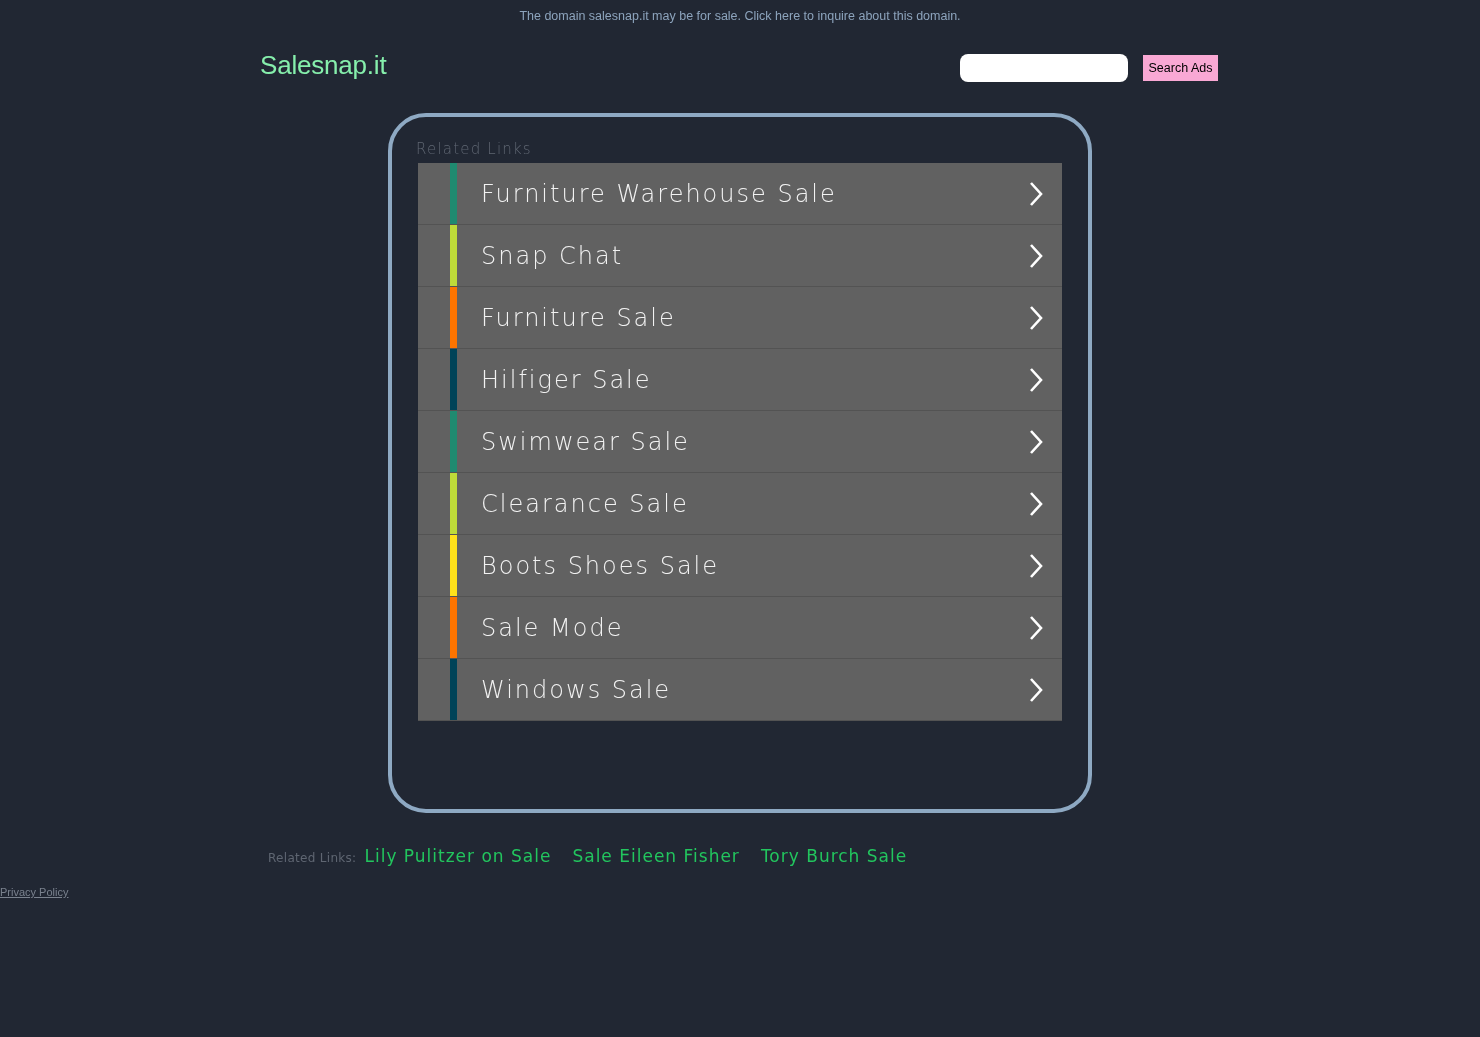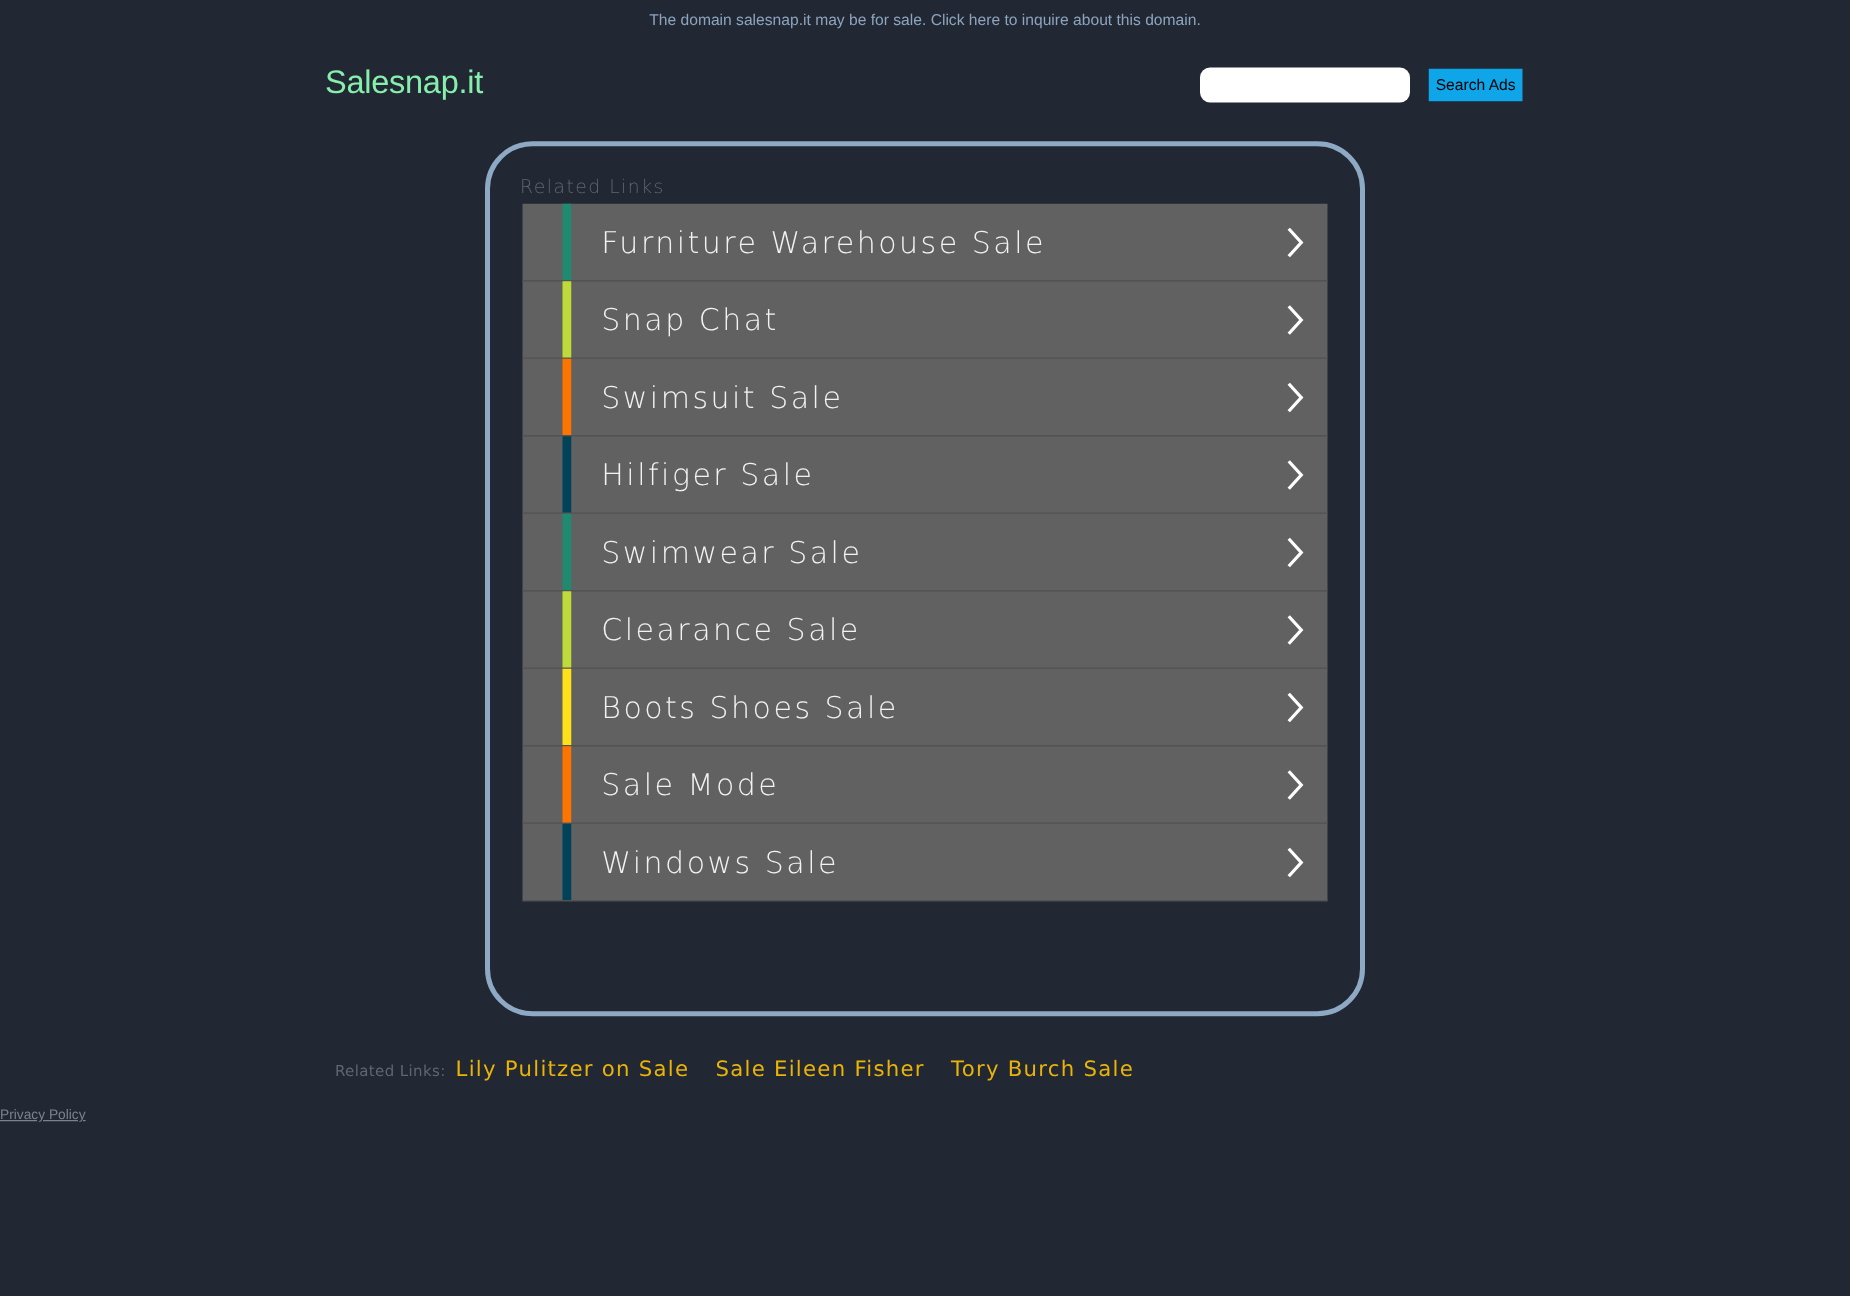--- a/index.html
+++ b/index.html
@@ -16,21 +16,21 @@
     position:absolute; left:260px; top:50px;
     font-family:"Liberation Sans", sans-serif; font-size:26px; color:#86efac;
     text-decoration:none; letter-spacing:-0.2px;
   }
   .search-input {
     position:absolute; left:960px; top:54px; width:168px; height:28px;
     border:none; border-radius:8px; background:#fff; padding:0 8px; box-sizing:border-box;
   }
   .search-btn {
     position:absolute; left:1143px; top:55px; width:75px; height:26px;
-    background:#0ea5e9; border:none; font-family:"Liberation Sans", sans-serif;
+    background:#f9a8d4; border:none; font-family:"Liberation Sans", sans-serif;
     font-size:12.5px; color:#000; padding:0;
   }
   .panel {
     position:absolute; left:388px; top:113px; width:704px; height:700px;
     border:4px solid #8ea9c3; border-radius:38px; box-sizing:border-box;
   }
   .panel-title {
     position:absolute; left:24px; top:23px; font-size:15px; color:#5f6672;
     letter-spacing:1.2px; font-weight:300;
   }
@@ -46,21 +46,21 @@
     margin-left:24px; font-size:24px; color:#f2f2f2; letter-spacing:2px; font-weight:300;
   }
   .item .chev {
     position:absolute; right:14px; top:17px; width:24px; height:28px;
   }
   .footer-links {
     position:absolute; left:268px; top:846px; display:flex; align-items:baseline;
   }
   .footer-links .lbl { font-size:12px; color:#5f6672; margin-right:8px; letter-spacing:0.3px; }
   .footer-links a {
-    font-size:17px; color:#eab308; text-decoration:none; margin-right:21px; letter-spacing:1px; cursor:pointer;
+    font-size:17px; color:#22c55e; text-decoration:none; margin-right:21px; letter-spacing:1px; cursor:pointer;
   }
   .privacy {
     position:absolute; top:886px; left:0; width:1480px; text-align:left;
     font-family:"Liberation Sans", sans-serif; font-size:11px;
   }
   .privacy a { color:#7a828e; text-decoration:underline; cursor:pointer; }
 </style>
 </head>
 <body>
 
@@ -84,21 +84,21 @@
       </a>
       <a class="item">
         <span class="bar" style="background: rgb(190, 219, 57);"></span>
         <span class="label">Snap Chat</span>
         <svg class="chev" viewBox="0 0 24 28">
           <polyline points="7,3 17,14 7,25" fill="none" stroke="#ffffff" stroke-width="2.6"></polyline>
         </svg>
       </a>
       <a class="item">
         <span class="bar" style="background: rgb(253, 116, 0);"></span>
-        <span class="label">Swimsuit Sale</span>
+        <span class="label">Furniture Sale</span>
         <svg class="chev" viewBox="0 0 24 28">
           <polyline points="7,3 17,14 7,25" fill="none" stroke="#ffffff" stroke-width="2.6"></polyline>
         </svg>
       </a>
       <a class="item">
         <span class="bar" style="background: rgb(0, 67, 88);"></span>
         <span class="label">Hilfiger Sale</span>
         <svg class="chev" viewBox="0 0 24 28">
           <polyline points="7,3 17,14 7,25" fill="none" stroke="#ffffff" stroke-width="2.6"></polyline>
         </svg>

